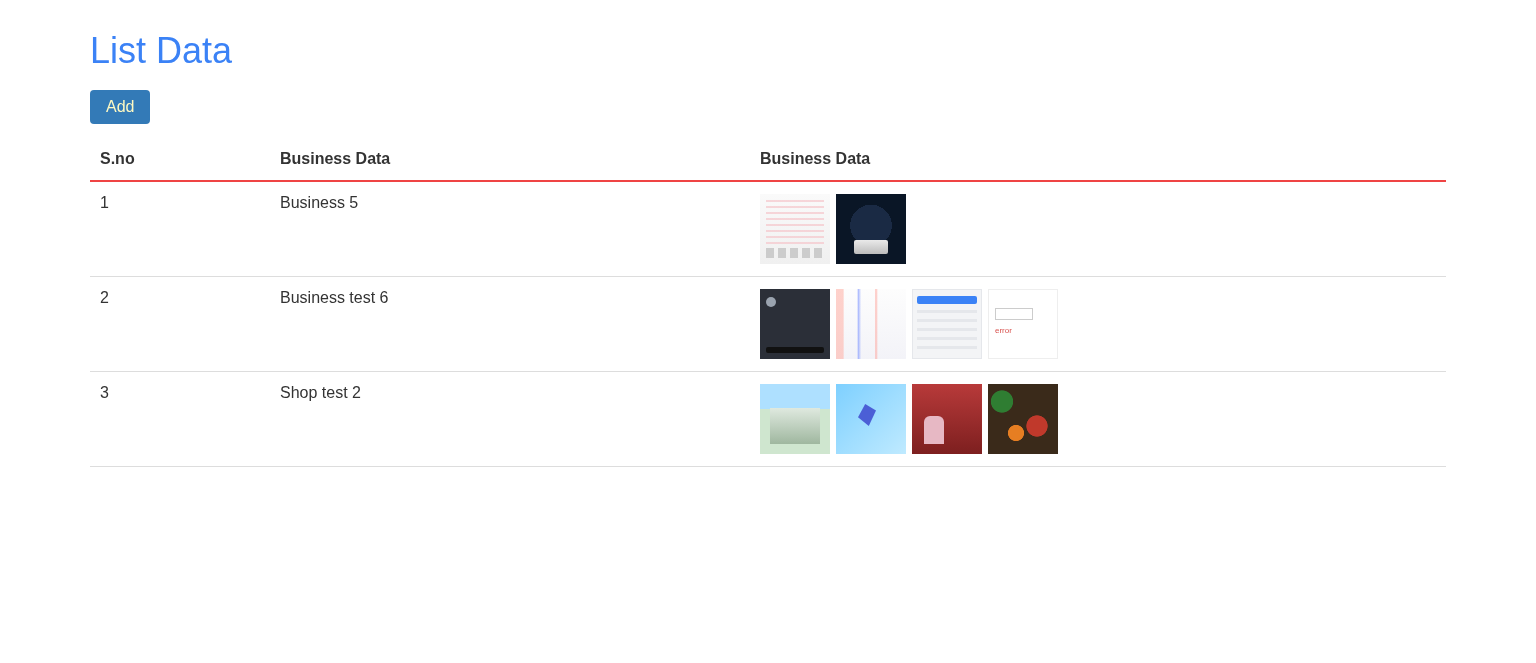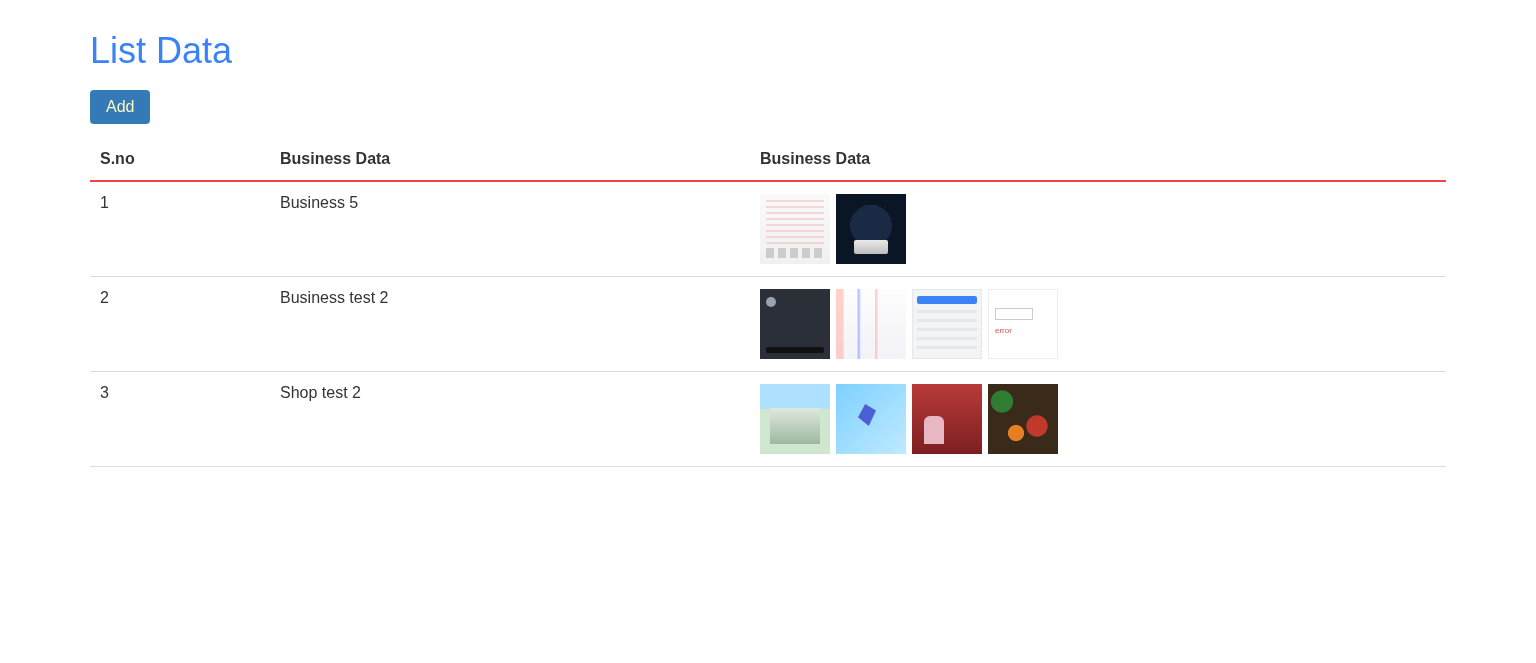--- a/index.html
+++ b/index.html
@@ -167,21 +167,21 @@
         <td>Business 5</td>
         <td>
           <div class="thumbs">
             <div class="ph ph-text"></div>
             <div class="ph ph-hooded"></div>
           </div>
         </td>
       </tr>
       <tr>
         <td>2</td>
-        <td>Business test 2</td>
+        <td>Business test 6</td>
         <td>
           <div class="thumbs">
             <div class="ph ph-dark-profile"></div>
             <div class="ph ph-abstract-lines"></div>
             <div class="ph ph-browser"></div>
             <div class="ph ph-form"></div>
           </div>
         </td>
       </tr>
       <tr>

